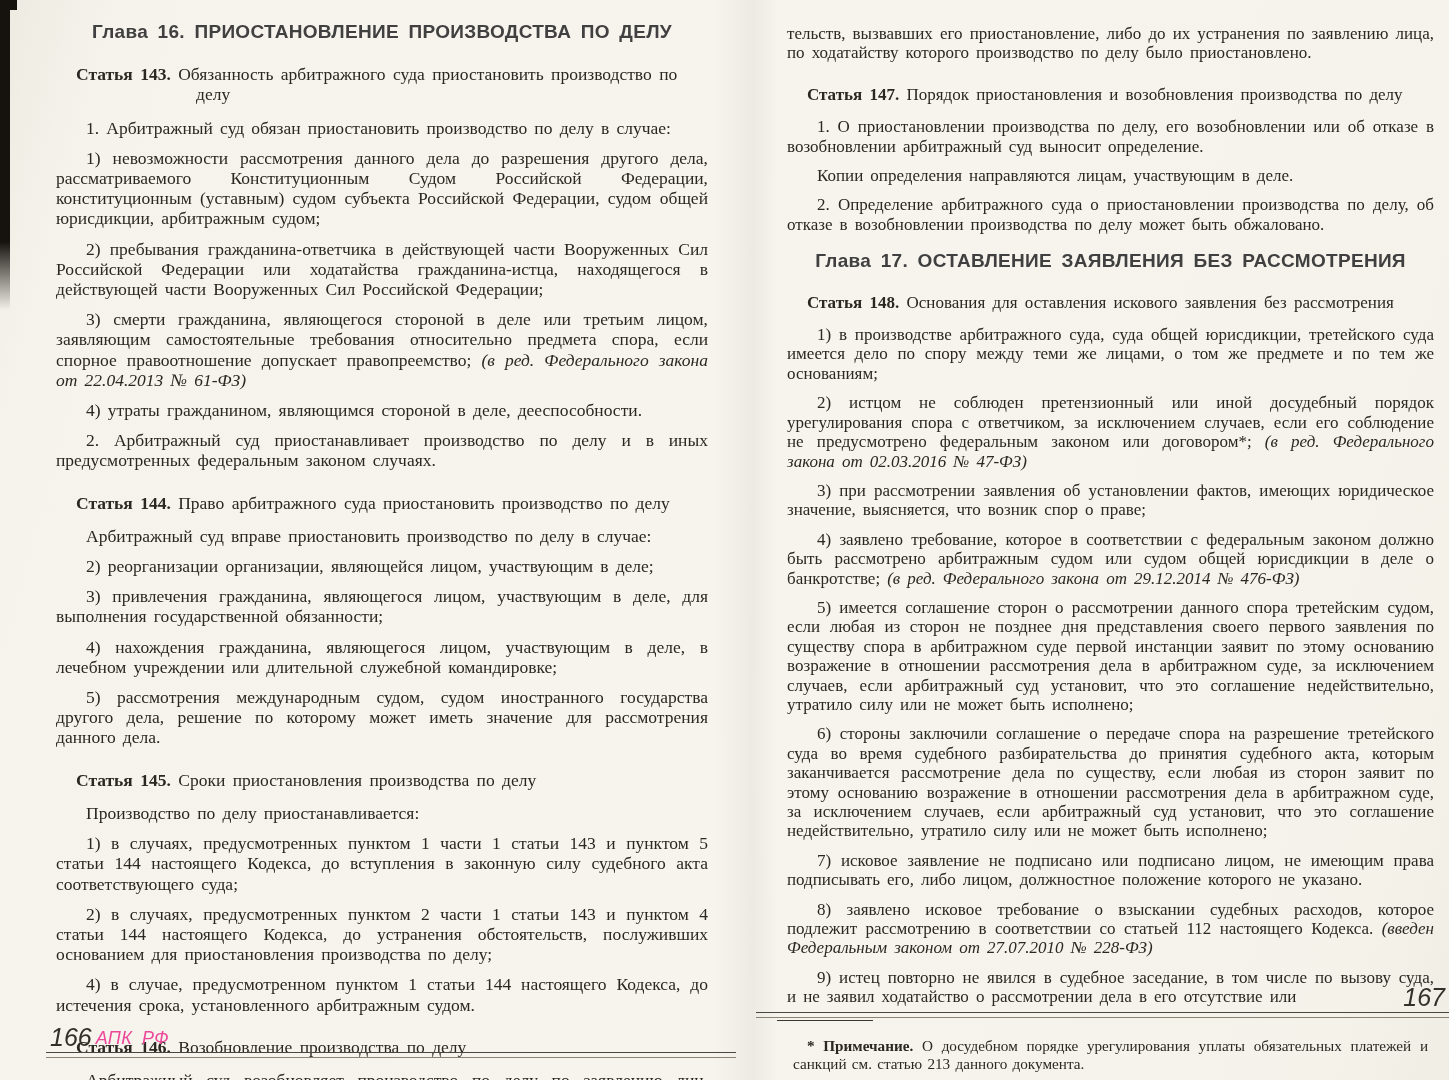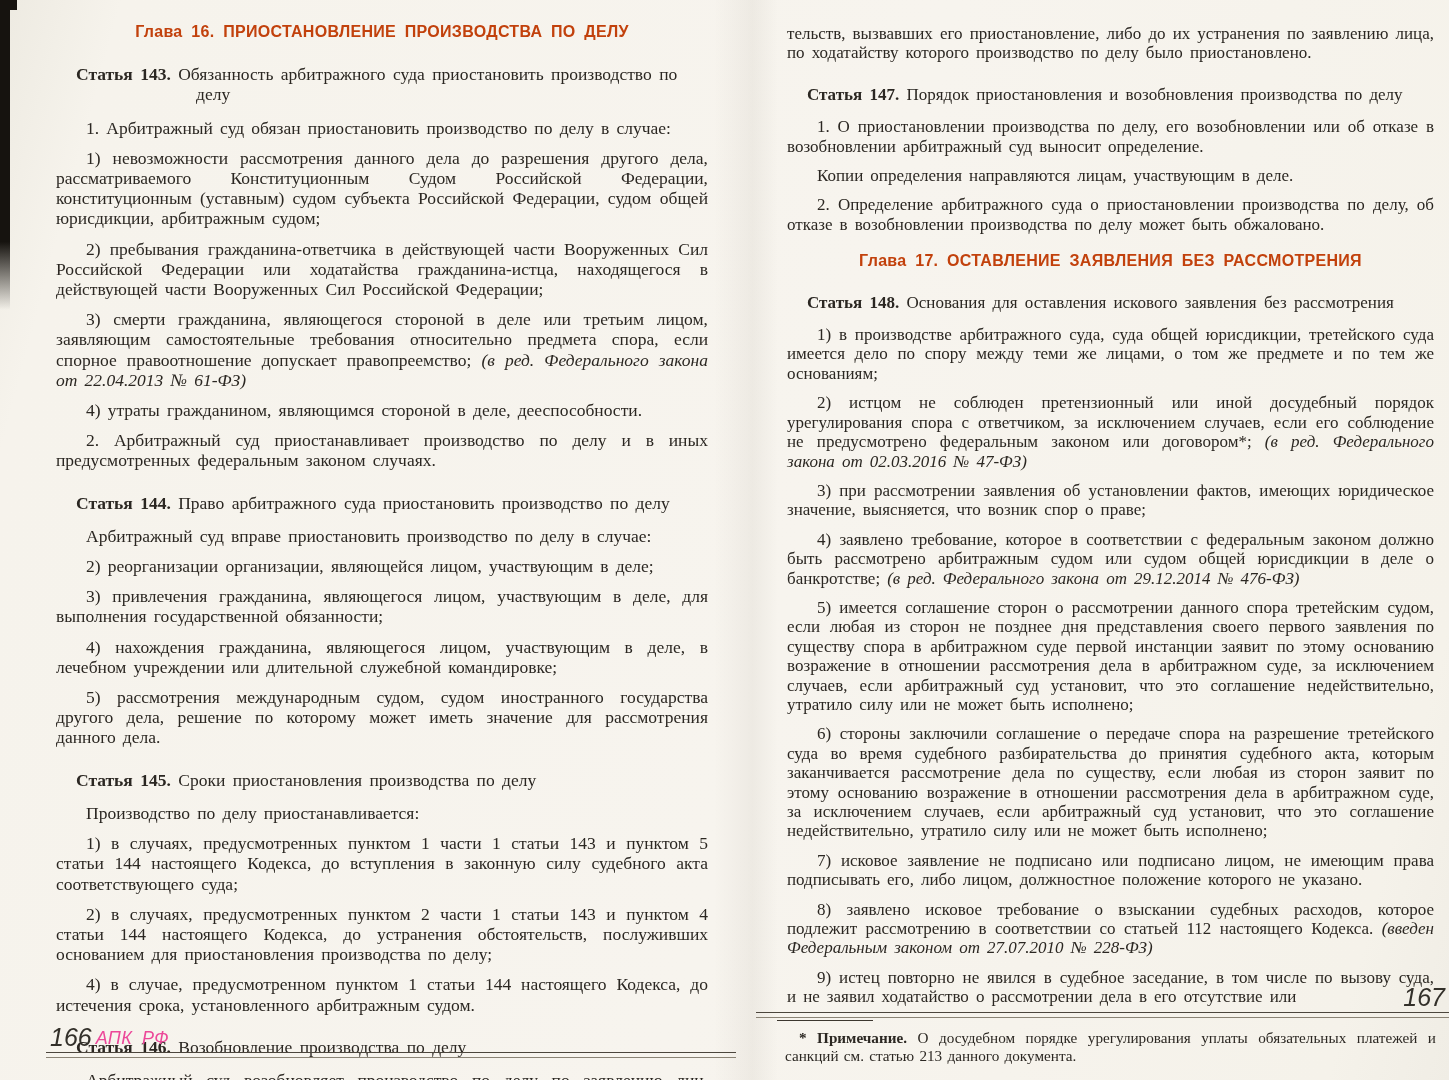--- a/index.html
+++ b/index.html
@@ -22,25 +22,25 @@
     background: linear-gradient(90deg, rgba(110,100,84,0) 0%, rgba(110,100,84,0.05) 45%, rgba(110,100,84,0.07) 60%, rgba(110,100,84,0) 100%);
   }
 
   .page { position: absolute; }
   .page-left  { left: 46px;  top: 22px; width: 672px; font-size: 17.5px; line-height: 20.2px; }
   .page-right { left: 777px; top: 14px; width: 667px; font-size: 17px;   line-height: 19.4px; }
 
   .chap {
     font-family: "Liberation Sans", sans-serif;
     font-weight: bold;
-    font-size: 16px;
+    font-size: 19px;
     letter-spacing: 0.3px;
     word-spacing: 4px;
     text-align: center;
-    color: #c2410c;
+    color: #404040;
     margin: 0 0 15px 0;
   }
   .chap-mid { margin: 17px 0 15px 0; }
 
   .art {
     margin: 22px 0 13px 0;
     padding-left: 150px;
     text-indent: -120px;
     word-spacing: 3px;
     text-align: left;
@@ -53,21 +53,21 @@
   .it { font-style: italic; }
 
   .footnote-rule {
     width: 96px; height: 0;
     border-top: 1.4px solid #3c372f;
     margin: 13px 0 7px 0;
   }
   .footnote {
     font-size: 15.2px; line-height: 18.2px;
     text-align: justify; text-indent: 14px; word-spacing: 1.5px;
-    margin: 8px;
+    margin: 16px;
   }
 
   .footer-left { position: absolute; left: 46px; top: 1024px; width: 690px; }
   .footer-right { position: absolute; left: 756px; top: 984px; width: 693px; }
   .footer-row { display: flex; justify-content: flex-start; align-items: flex-end; }
   .pagenum {
     font-family: "Liberation Sans", sans-serif;
     font-style: italic; font-size: 25px; line-height: 26px; color: #33302a;
     padding: 0 4px;
   }

